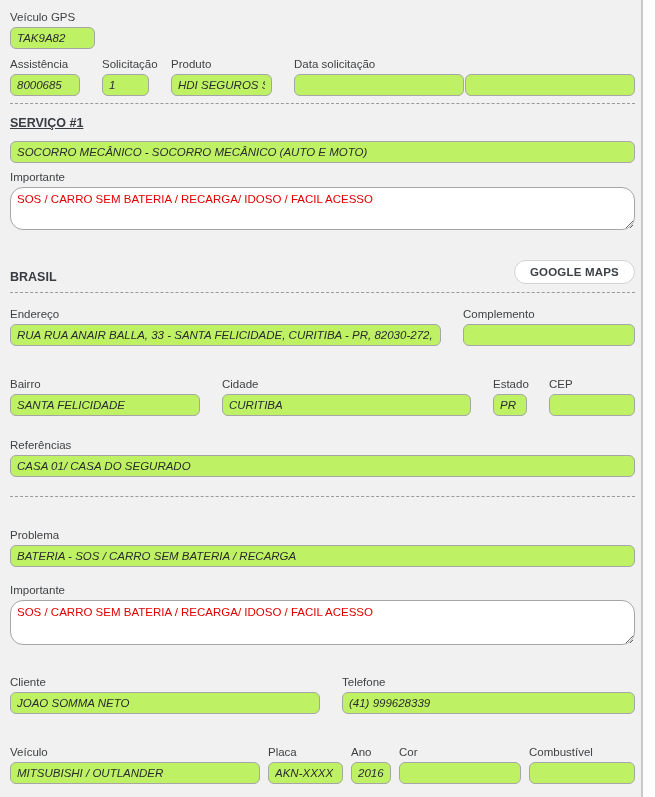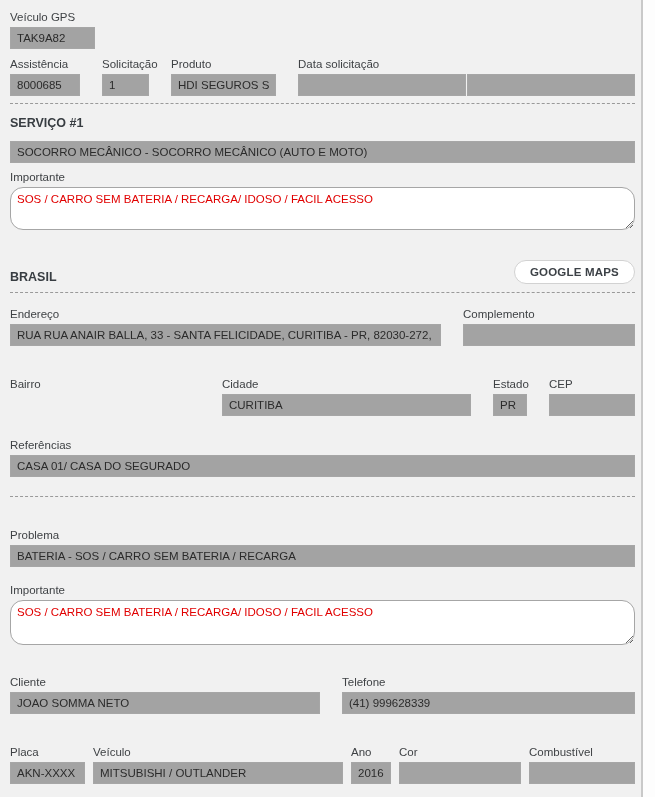--- a/index.html
+++ b/index.html
@@ -10,23 +10,23 @@
     width:643px; height:797px; background:#f1f1f1;
     border-right:2px solid #c9c9c9;
     padding:10px 6px 0 10px;
   }
   .field label, .lbl {
     display:block; font-size:11.5px; color:#3f4245;
     margin-bottom:3px; line-height:14px; white-space:nowrap;
   }
   input[type=text] {
     display:block; height:22px; width:100%;
-    border:1px solid #a6a6a6; border-radius:0; background:#a3a3a3;
+    border:1px solid #a6a6a6; border-radius:6px; background:#bef264;
     padding:0 6px; font-family:"Liberation Sans", sans-serif;
-    font-size:11.5px; color:#2b2b2b; outline:none;
+    font-size:11.5px; color:#2b2b2b; outline:none;font-style:italic;
   }
   textarea {
     display:block; width:100%;
     border:1px solid #a6a6a6; border-radius:13px; background:#fff;
     padding:4px 6px; font-family:"Liberation Sans", sans-serif;
     font-size:11.5px; color:#e10000; resize:both; outline:none;
     line-height:14px;
   }
   .row { display:flex; gap:22px; align-items:flex-start; }
   .heading { font-size:12.5px; font-weight:bold; color:#383d42; }
@@ -54,21 +54,21 @@
   .w-tel   { flex:1; }
   .w-vei   { width:250px; }
   .w-placa { width:75px; }
   .w-ano   { width:40px; }
   .w-cor   { width:122px; }
   .w-comb  { flex:1; }
   
   .mt8  { margin-top:8px; }
   .mt7  { margin-top:7px; }
   .mt11 { margin-top:11px; }
-  .mt12 { margin-top:12px; }
+  .mt12 { margin-top:12px;text-decoration:underline; }
   .mt14 { margin-top:14px; }
   .mt16 { margin-top:16px; }
   .mt19 { margin-top:19px; }
   .mt22 { margin-top:22px; }
   .mt30 { margin-top:30px; }
   .mt31 { margin-top:31px; }
   .origem-row { display:flex; justify-content:space-between; align-items:flex-end; }
   .ta-servico { height:43px; }
   .ta-problema { height:45px; }
 </style>
@@ -132,20 +132,21 @@
       </div>
       <div class="field w-comp">
         <label>Complemento</label>
         <input type="text" value="" style="">
       </div>
     </div>
 
     <div class="row mt31">
       <div class="field w-bairro">
         <label>Bairro</label>
+        <input type="text" value="SANTA FELICIDADE" style="">
       </div>
       <div class="field w-cidade">
         <label>Cidade</label>
         <input type="text" value="CURITIBA" style="">
       </div>
       <div class="field w-estado">
         <label>Estado</label>
         <input type="text" value="PR" style="">
       </div>
       <div class="field w-cep">
@@ -176,28 +177,28 @@
         <label>Cliente</label>
         <input type="text" value="JOAO SOMMA NETO" style="">
       </div>
       <div class="field w-tel">
         <label>Telefone</label>
         <input type="text" value="(41) 999628339" style="">
       </div>
     </div>
 
     <div class="row mt31" style="gap:8px;">
+      <div class="field w-vei">
+        <label>Veículo</label>
+        <input type="text" value="MITSUBISHI / OUTLANDER" style="">
+      </div>
       <div class="field w-placa">
         <label>Placa</label>
         <input type="text" value="AKN-XXXX" style="">
       </div>
-      <div class="field w-vei">
-        <label>Veículo</label>
-        <input type="text" value="MITSUBISHI / OUTLANDER" style="">
-      </div>
       <div class="field w-ano">
         <label>Ano</label>
         <input type="text" value="2016" style="">
       </div>
       <div class="field w-cor">
         <label>Cor</label>
         <input type="text" value="" style="">
       </div>
       <div class="field w-comb">
         <label>Combustível</label>

